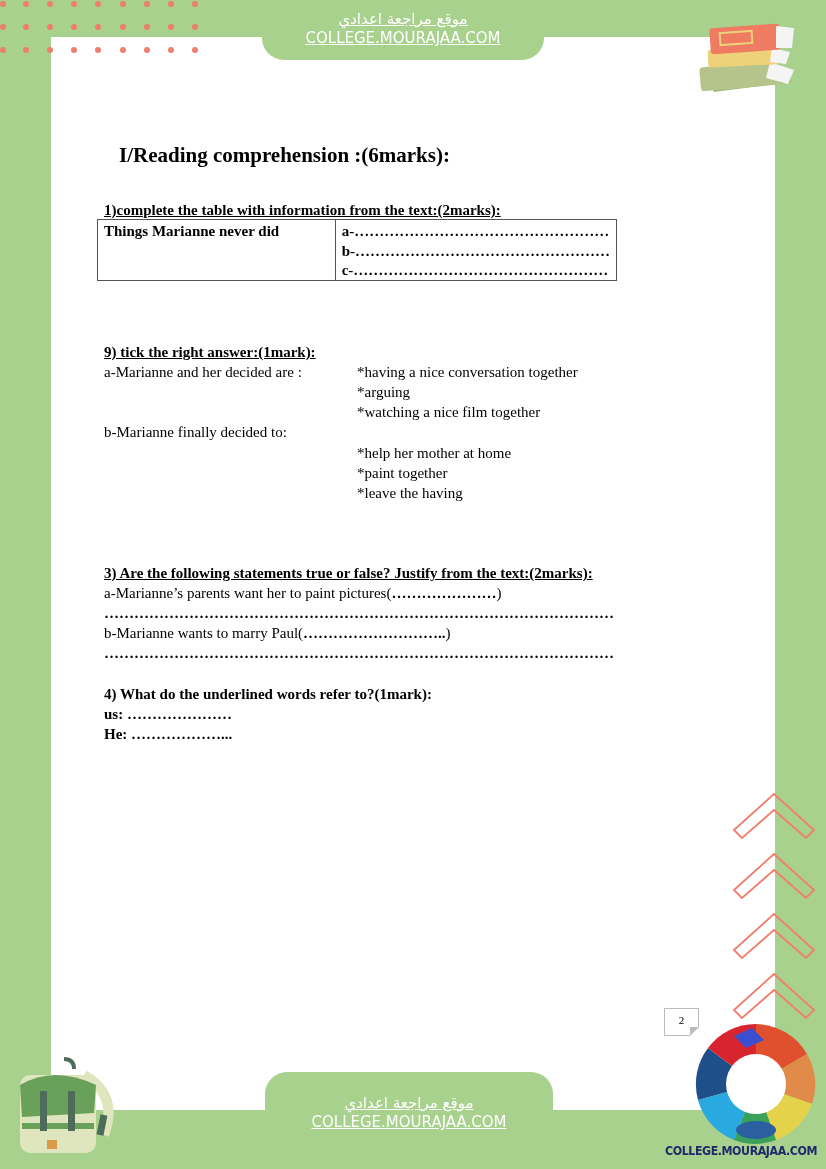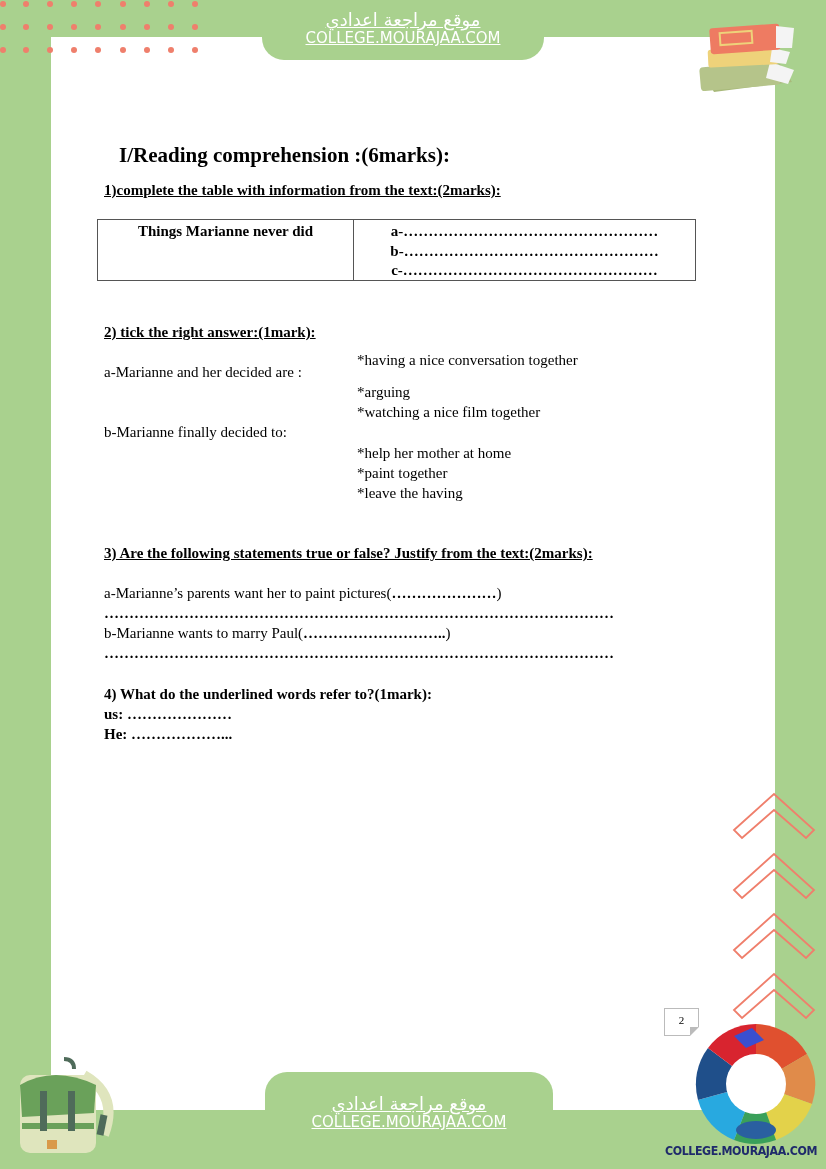--- a/index.html
+++ b/index.html
@@ -5,28 +5,28 @@
   html, body { margin: 0; padding: 0; }
   body { width: 826px; height: 1169px; position: relative; background: #ffffff; overflow: hidden; font-family: "Liberation Serif", serif; color: #000; }
   .green { background: #a9d18e; position: absolute; }
   #frame-top { left: 0; top: 0; width: 826px; height: 37px; }
   #frame-left { left: 0; top: 0; width: 51px; height: 1169px; }
   #frame-right { left: 775px; top: 0; width: 51px; height: 1169px; }
   #frame-bottom { left: 0; top: 1110px; width: 826px; height: 59px; }
   .tab-top { position: absolute; left: 262px; top: 0; width: 282px; height: 60px; background: #a9d18e; border-radius: 0 0 22px 22px; }
   .tab-bottom { position: absolute; left: 265px; top: 1072px; width: 288px; height: 60px; background: #a9d18e; border-radius: 22px 22px 0 0; }
   .site-brand { position: absolute; color: #fff; text-align: center; font-family: "DejaVu Sans", sans-serif; font-size: 15px; line-height: 19px; text-decoration: underline; width: 100%; }
-  .site-brand .ar { display: block; direction: rtl; font-size: 18px; }
+  .site-brand .ar { display: block; direction: rtl; font-size: 15px; }
   .dot { position: absolute; width: 6px; height: 6px; border-radius: 50%; background: #ef7f6c; }
   h1 { position: absolute; left: 104px; top: 128px; margin: 15px; font-size: 21px; font-weight: bold; }
   .q { position: absolute; left: 104px; margin: 0; font-size: 15px; font-weight: bold; }
-  .q.u { text-decoration: underline; }
+  .q.u { text-decoration: underline; margin-top: 20px; }
   .line { position: absolute; font-size: 15px; white-space: nowrap; }
   .bold { font-weight: bold; }
-  table { position: absolute; left: 97px; top: 219px; width: 599px; border-collapse: collapse; font-size: 15px; text-align: center; }
+  table { position: absolute; left: 97px; top: 219px; width: 520px; border-collapse: collapse; font-size: 15px; }
   td { border: 1px solid #555; vertical-align: top; padding: 1px 6px; line-height: 20px; font-weight: bold; }
   td.c1 { width: 243px; }
   .page-num { position: absolute; left: 664px; top: 1008px; width: 33px; height: 26px; border: 1px solid #bbb; background: #fff; font-size: 11px; text-align: center; line-height: 22px; }
   .page-num::after { content: ""; position: absolute; right: -1px; bottom: -1px; border-style: solid; border-width: 0 0 9px 9px; border-color: transparent transparent #fff #bbb; }
   .chev { position: absolute; }
   .logo-text { position: absolute; left: 665px; top: 1143px; font-family: "DejaVu Sans", sans-serif; font-weight: bold; font-size: 13px; color: #1f2a6b; letter-spacing: -0.5px; transform: scaleX(0.85); transform-origin: left; }
 </style>
 </head>
 <body>
 
@@ -92,23 +92,23 @@
     <td class="c1">Things Marianne never did</td>
     <td>
       <div>a-……………………………………………</div>
       <div>b-……………………………………………</div>
       <div style="line-height:18px">c-……………………………………………</div>
     </td>
   </tr>
 </tbody>
   </table>
 
-<p class="q u" style="top:324px">2) tick the right answer:(1mark):</p>
+<p class="q u" style="top:324px">9) tick the right answer:(1mark):</p>
 <div class="line" style="left:104px;top:364px">a-Marianne and her decided are :</div>
-<div class="line" style="left:357px;top:352px">*having a nice conversation together</div>
+<div class="line" style="left:357px;top:364px">*having a nice conversation together</div>
 <div class="line" style="left:357px;top:384px">*arguing</div>
 <div class="line" style="left:357px;top:404px">*watching a nice film together</div>
 <div class="line" style="left:104px;top:424px">b-Marianne finally decided to:</div>
 <div class="line" style="left:357px;top:445px">*help her mother at home</div>
 <div class="line" style="left:357px;top:465px">*paint together</div>
 <div class="line" style="left:357px;top:485px">*leave the having</div>
 
 <p class="q u" style="top:545px">3) Are the following statements true or false? Justify from the text:(2marks):</p>
 <div class="line" style="left:104px;top:585px">
   <span>a-Marianne’s parents want her to paint pictures(</span><span class="bold">…………………</span><span>)</span>

